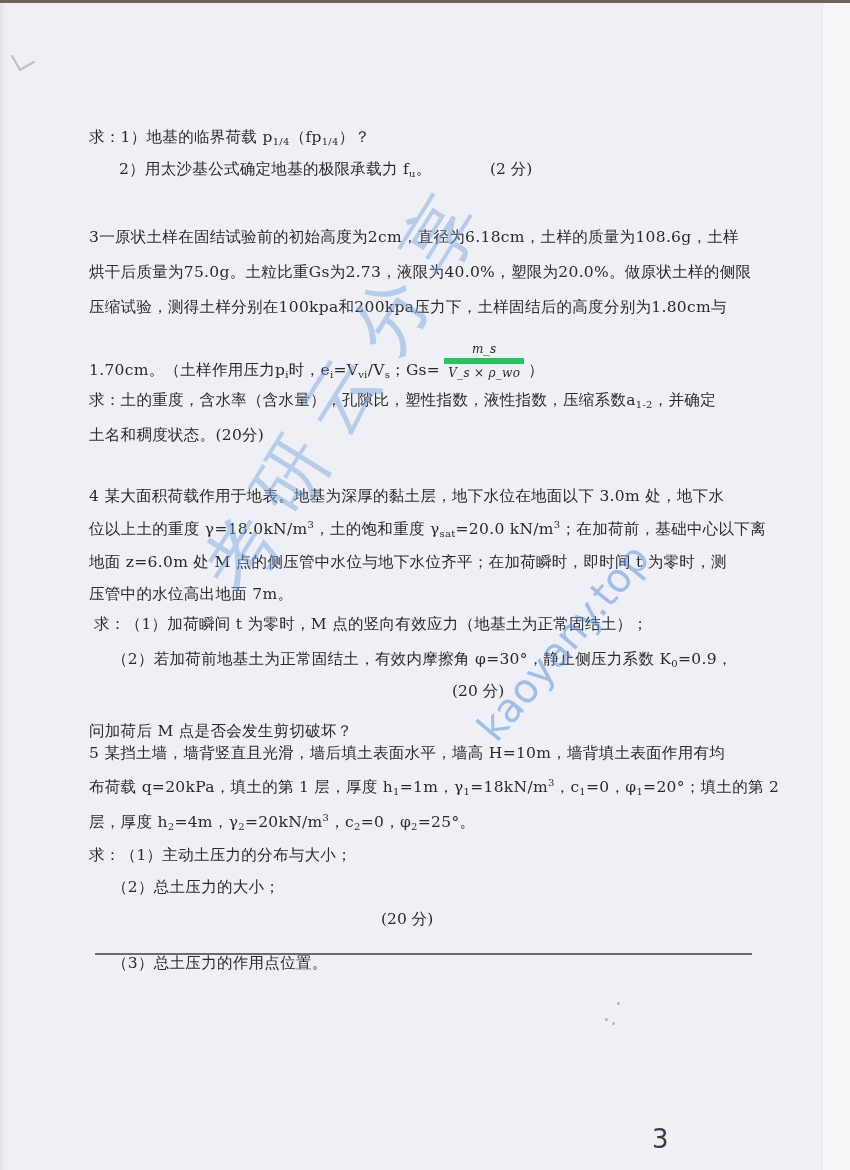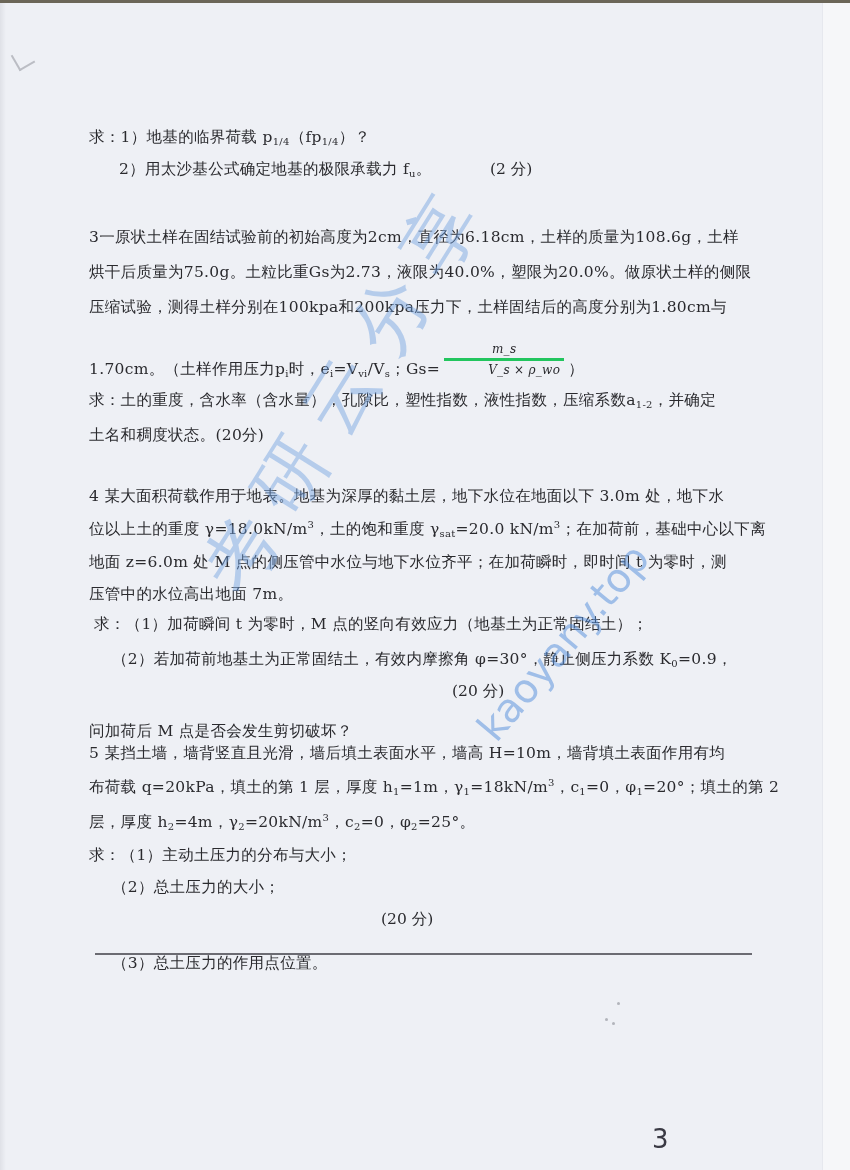--- a/index.html
+++ b/index.html
@@ -31,22 +31,22 @@
       position: absolute; left: 0; white-space: nowrap;
       font-size: 15.5px; line-height: 20px; letter-spacing: .3px;
     }
     sub { font-size: 10px; vertical-align: -3px; line-height: 0; }
     sup { font-size: 10px; vertical-align: 6px; line-height: 0; }
     .score { position: absolute; white-space: nowrap; font-size: 15.5px; line-height: 20px; }
     .frac {
       display: inline-block; vertical-align: middle; text-align: center;
       font-style: italic; font-size: 12px; line-height: 14px; margin: 0 4px;
     }
-    .frac .num { display: block; padding: 0 4px 2px; border-bottom: 3px solid #22c55e; }
-    .frac .den { display: block; padding: 2px 4px 0; margin-left: 40px; }
+    .frac .num { display: block; padding: 0 4px 2px; border-bottom: 6px solid #22c55e; }
+    .frac .den { display: block; padding: 2px 4px 0; }
     .divider {
       position: absolute; left: 95px; top: 953px; width: 657px; height: 2px;
       background: #6b6b72;
     }
     .page-number {
       position: absolute; left: 652px; top: 1124px;
       font-family: "DejaVu Sans", sans-serif; font-size: 26px; color: #3a3a44;
     }
     .watermark {
       position: absolute; color: rgba(110,160,225,0.45);

